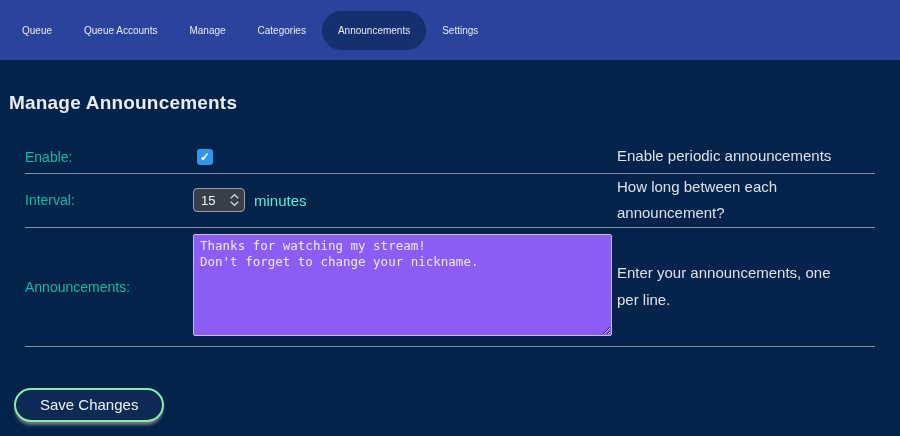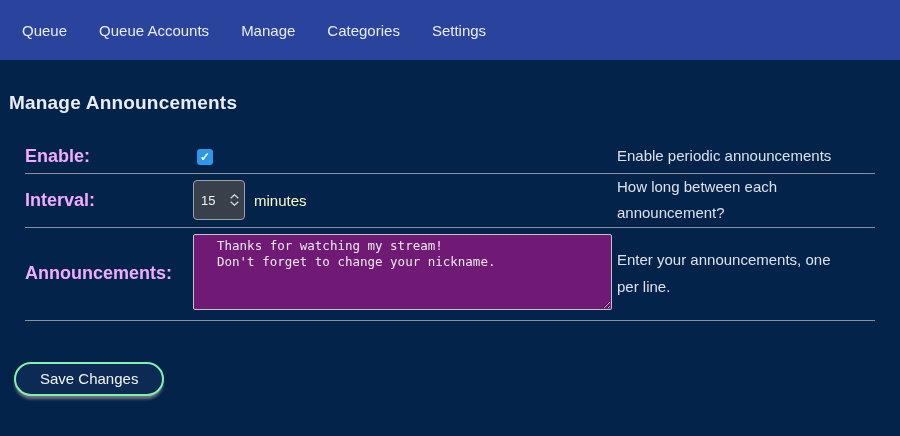--- a/index.html
+++ b/index.html
@@ -15,21 +15,21 @@
   .navbar {
     height: 60px;
     background: #2a449d;
     display: flex;
     align-items: center;
     padding: 0 14px 0 6px;
   }
   .nav-tabs { display: flex; align-items: center; }
   .nav-tab {
     color: #e8ecf4;
-    font-size: 15px;
+    font-size: 10px;
     padding: 14px 16px;
     border-radius: 20px;
     cursor: pointer;
     text-decoration: none;
     white-space: nowrap;
   }
   .nav-tab.active { background: #14306e; }
   .logo {
     margin-left: auto;
     display: flex;
@@ -56,21 +56,21 @@
   .form-table { margin: 0 25px; }
   .form-row {
     display: grid;
     grid-template-columns: 168px 424px 1fr;
     align-items: center;
     border-bottom: 1px solid #8a9099;
   }
   .row-enable   { height: 34px; }
   .row-interval { min-height: 50px; }
   .row-announce { padding: 6px 0; }
-  .field-label { color: #f0abfc; font-size: 18px; font-weight: bold; }
+  .field-label { color: #14b8a6; font-size: 14px; }
   .help-text {
     color: #dde1e8;
     font-size: 15px;
     line-height: 1.75;
     white-space: pre-line;
   }
 
   
   .checkbox {
     width: 16px; height: 16px;
@@ -82,47 +82,47 @@
     font-size: 12px; font-weight: bold;
     cursor: pointer;
     line-height: 1;
   }
 
   
   .interval-cell { display: flex; align-items: center; }
   .num-input {
     display: inline-flex;
     align-items: center;
-    width: 52px; height: 40px;
+    width: 52px; height: 24px;
     background: #394049;
     border: 1px solid #9aa1ab;
     border-radius: 4px;
     cursor: text;
   }
   .num-value { flex: 1; color: #f0f2f5; font-size: 13px; padding-left: 7px; }
   .stepper {
     width: 15px;
     display: flex; flex-direction: column;
     align-items: center; justify-content: center;
     gap: 2px; padding-right: 4px;
     cursor: pointer;
   }
-  .unit-label { margin-left: 9px; color: #fef9c3; font-size: 15px; }
+  .unit-label { margin-left: 9px; color: #5eead4; font-size: 15px; }
 
   
   .announce-textarea {
-    width: 419px; height: 76px;
-    background: #701a75;
+    width: 419px; height: 102px;
+    background: #8b5cf6;
     color: #ebebeb;
     border: 1px solid #c3c3c3;
     border-radius: 2px;
     font-family: "DejaVu Sans Mono", monospace;
     font-size: 12.5px;
     line-height: 1.35;
-    padding: 3px 23px;
+    padding: 3px 6px;
     resize: both;
     outline: none;
   }
 
   
   .save-btn {
     display: inline-block;
     margin: 41px 0 0 14px;
     height: 34px;
     padding: 0 24px;
@@ -138,20 +138,21 @@
 </style>
 </head>
 <body>
 
 <nav class="navbar">
   <div class="nav-tabs">
     <a class="nav-tab">Queue</a>
     <a class="nav-tab">Queue Accounts</a>
     <a class="nav-tab">Manage</a>
     <a class="nav-tab">Categories</a>
+    <a class="nav-tab active">Announcements</a>
     <a class="nav-tab">Settings</a>
   </div>
 
 </nav>
 
 <main>
   <h1 class="page-title">Manage Announcements</h1>
 
   <div class="form-table">
 

